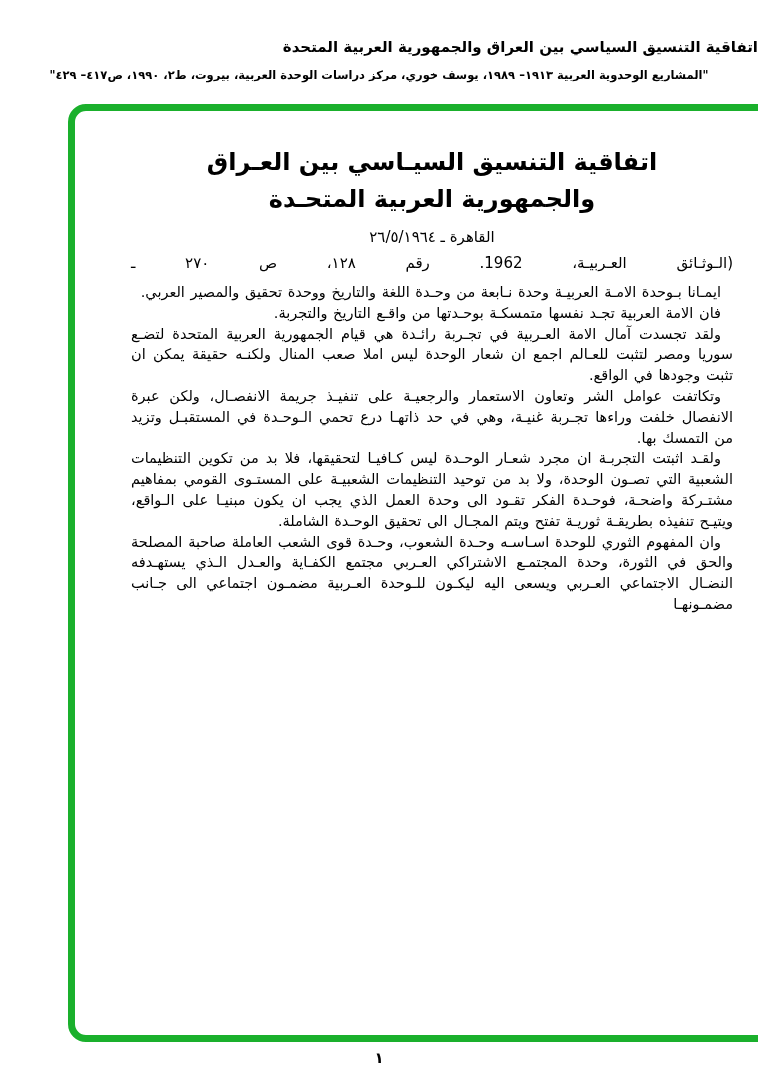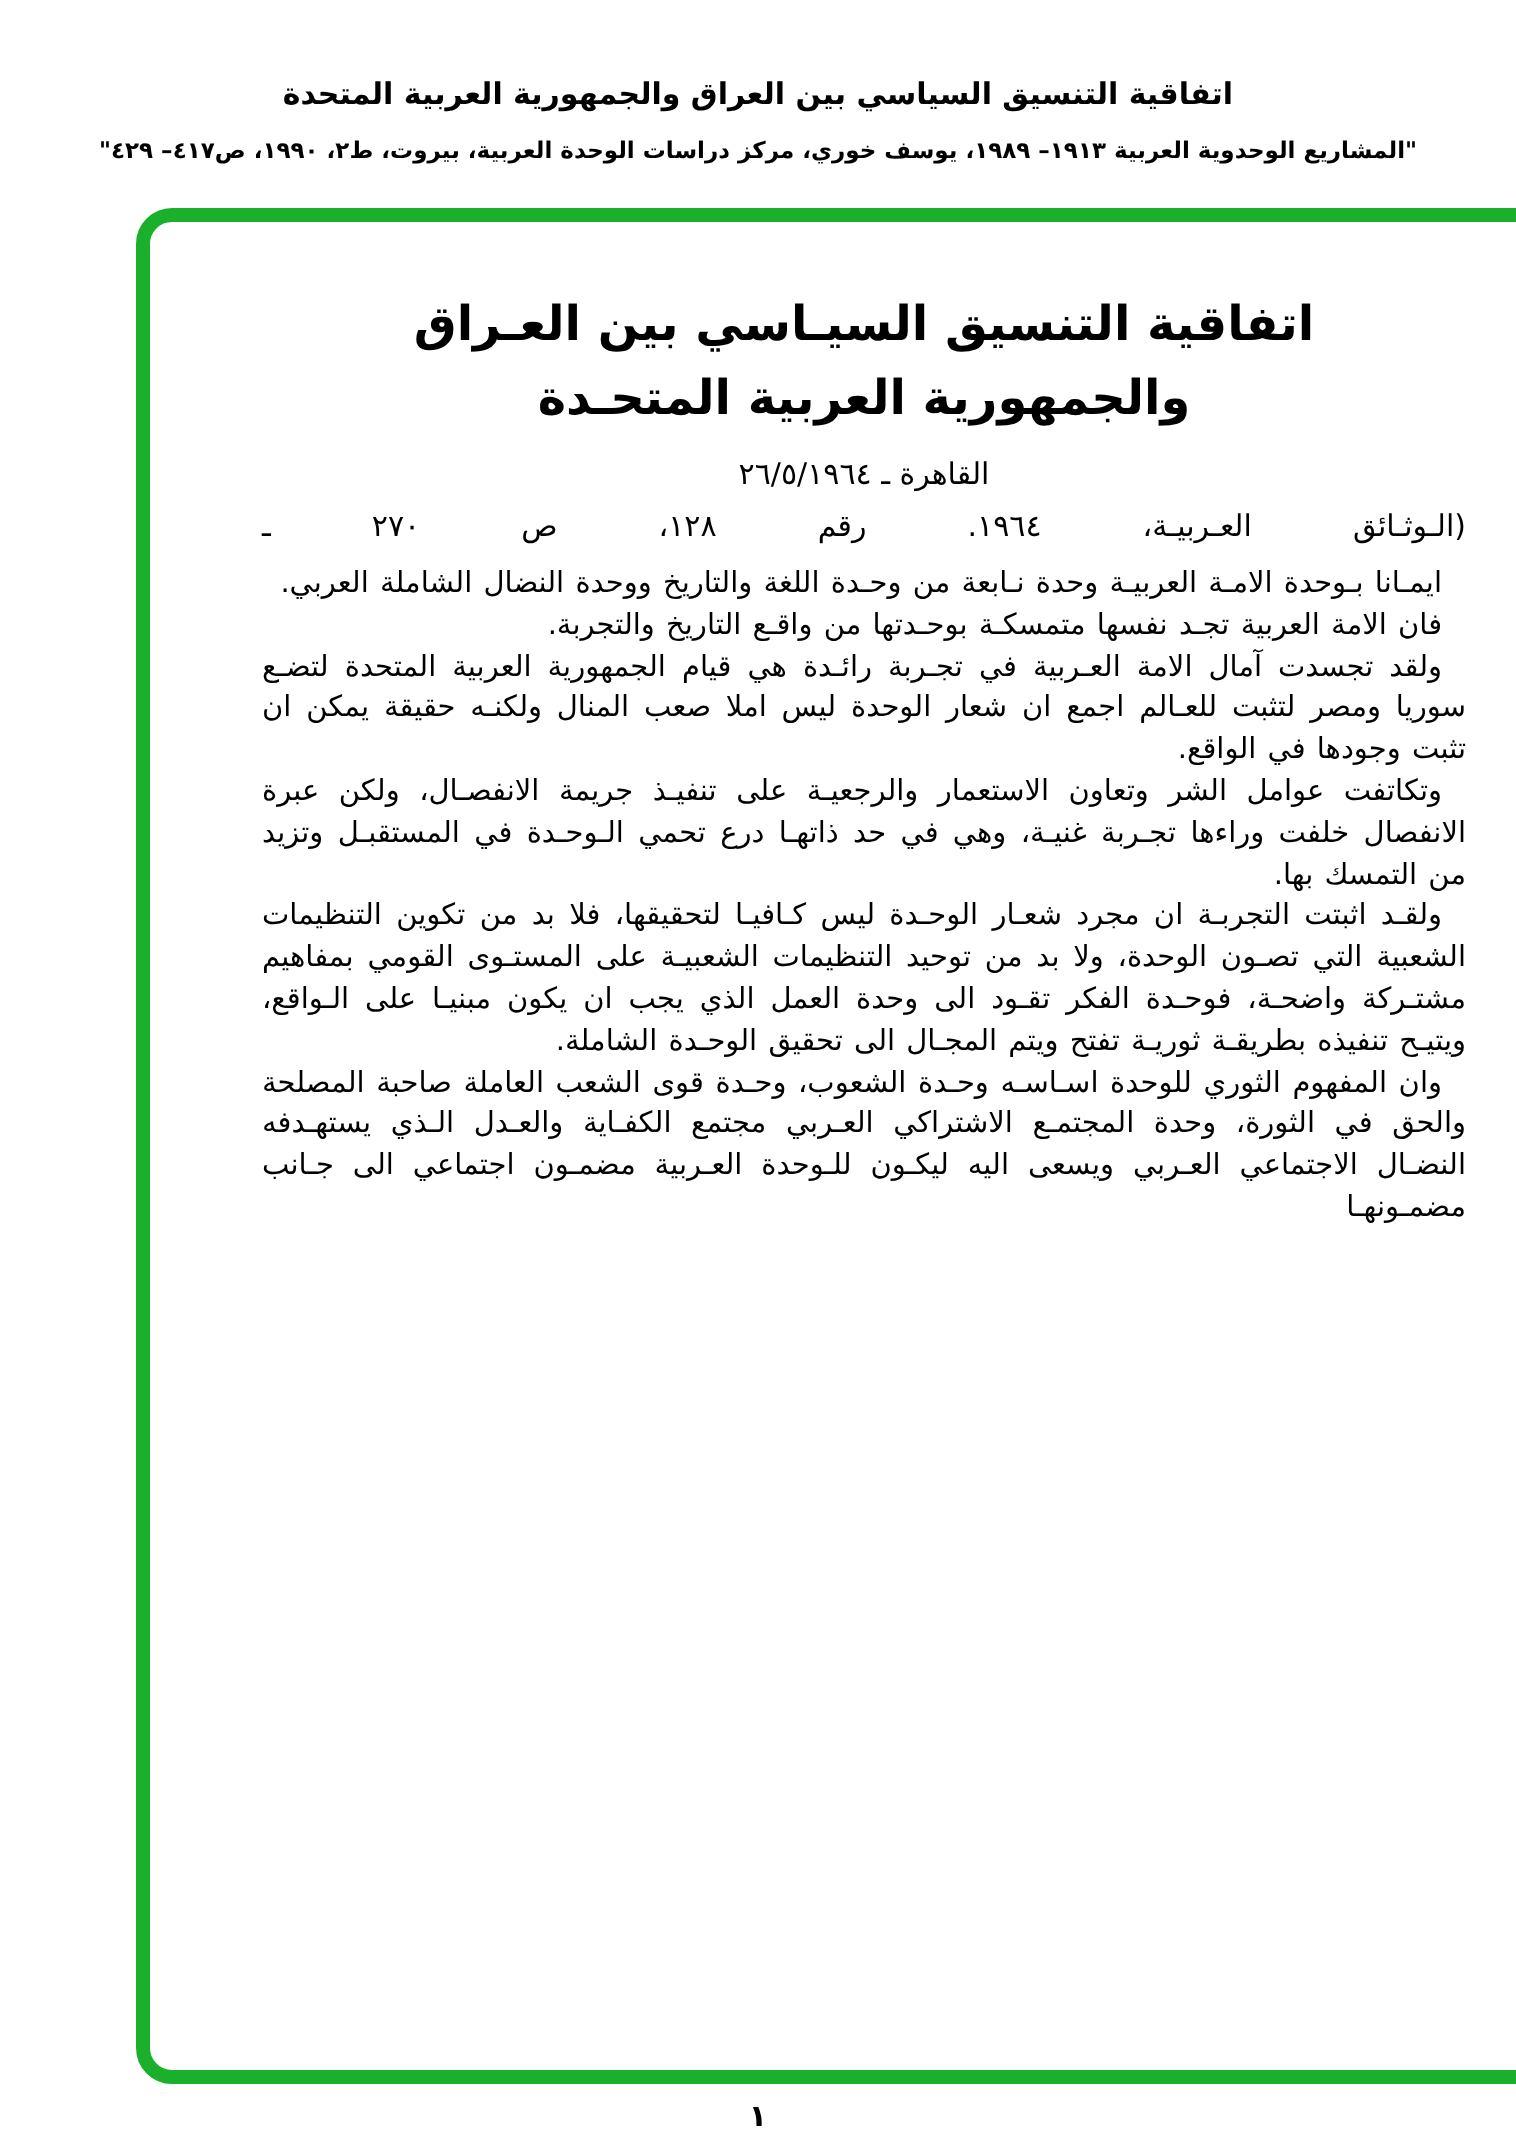--- a/index.html
+++ b/index.html
@@ -8,21 +8,21 @@
     background: #ffffff;
     font-family: "DejaVu Sans", sans-serif;
     color: #000;
     overflow: hidden;
   }
   .page { position: relative; width: 758px; height: 1078px; background: #fff; }
 
   
   .hdr-title {
     position: absolute; top: 36px; left: 0; width: 100%;
-    text-align: center; direction: rtl;
+    text-align: right; direction: rtl;
     font-size: 15px; font-weight: bold; line-height: 22px;
   }
   .hdr-source {
     position: absolute; top: 66px; left: 0; width: 100%;
     text-align: center; direction: rtl;
     font-size: 11.5px; font-weight: bold; line-height: 18px;
   }
 
   
   .frame {
@@ -86,25 +86,25 @@
   <div class="frame" style="border-color: rgb(26, 176, 44);">
     <div class="frame-content">
 
       <div class="doc-title">
         <div>اتفاقية التنسيق السيـاسي بين العـراق</div>
         <div>والجمهورية العربية المتحـدة</div>
       </div>
 
       <div class="dateline">القاهرة ـ ٢٦/٥/١٩٦٤</div>
 
-      <div class="cite-line1">(الـوثـائق العـربيـة، ١٩٦٤. رقم ١٢٨، ص ٢٧٠ ـ</div>
+      <div class="cite-line1">(الـوثـائق العـربيـة، 1962. رقم ١٢٨، ص ٢٧٠ ـ</div>
 
 
       <div class="doc-body">
-        <p>ايمـانا بـوحدة الامـة العربيـة وحدة نـابعة من وحـدة اللغة والتاريخ ووحدة النضال الشاملة العربي.</p>
+        <p>ايمـانا بـوحدة الامـة العربيـة وحدة نـابعة من وحـدة اللغة والتاريخ ووحدة تحقيق والمصير العربي.</p>
         <p>فان الامة العربية تجـد نفسها متمسكـة بوحـدتها من واقـع التاريخ والتجربة.</p>
         <p>ولقد تجسدت آمال الامة العـربية في تجـربة رائـدة هي قيام الجمهورية العربية المتحدة لتضـع سوريا ومصر لتثبت للعـالم اجمع ان شعار الوحدة ليس املا صعب المنال ولكنـه حقيقة يمكن ان تثبت وجودها في الواقع.</p>
         <p>وتكاتفت عوامل الشر وتعاون الاستعمار والرجعيـة على تنفيـذ جريمة الانفصـال، ولكن عبرة الانفصال خلفت وراءها تجـربة غنيـة، وهي في حد ذاتهـا درع تحمي الـوحـدة في المستقبـل وتزيد من التمسك بها.</p>
         <p>ولقـد اثبتت التجربـة ان مجرد شعـار الوحـدة ليس كـافيـا لتحقيقها، فلا بد من تكوين التنظيمات الشعبية التي تصـون الوحدة، ولا بد من توحيد التنظيمات الشعبيـة على المستـوى القومي بمفاهيم مشتـركة واضحـة، فوحـدة الفكر تقـود الى وحدة العمل الذي يجب ان يكون مبنيـا على الـواقع، ويتيـح تنفيذه بطريقـة ثوريـة تفتح ويتم المجـال الى تحقيق الوحـدة الشاملة.</p>
         <p>وان المفهوم الثوري للوحدة اسـاسـه وحـدة الشعوب، وحـدة قوى الشعب العاملة صاحبة المصلحة والحق في الثورة، وحدة المجتمـع الاشتراكي العـربي مجتمع الكفـاية والعـدل الـذي يستهـدفه النضـال الاجتماعي العـربي ويسعى اليه ليكـون للـوحدة العـربية مضمـون اجتماعي الى جـانب مضمـونهـا</p>
       </div>
 
     </div>
   </div>
 

